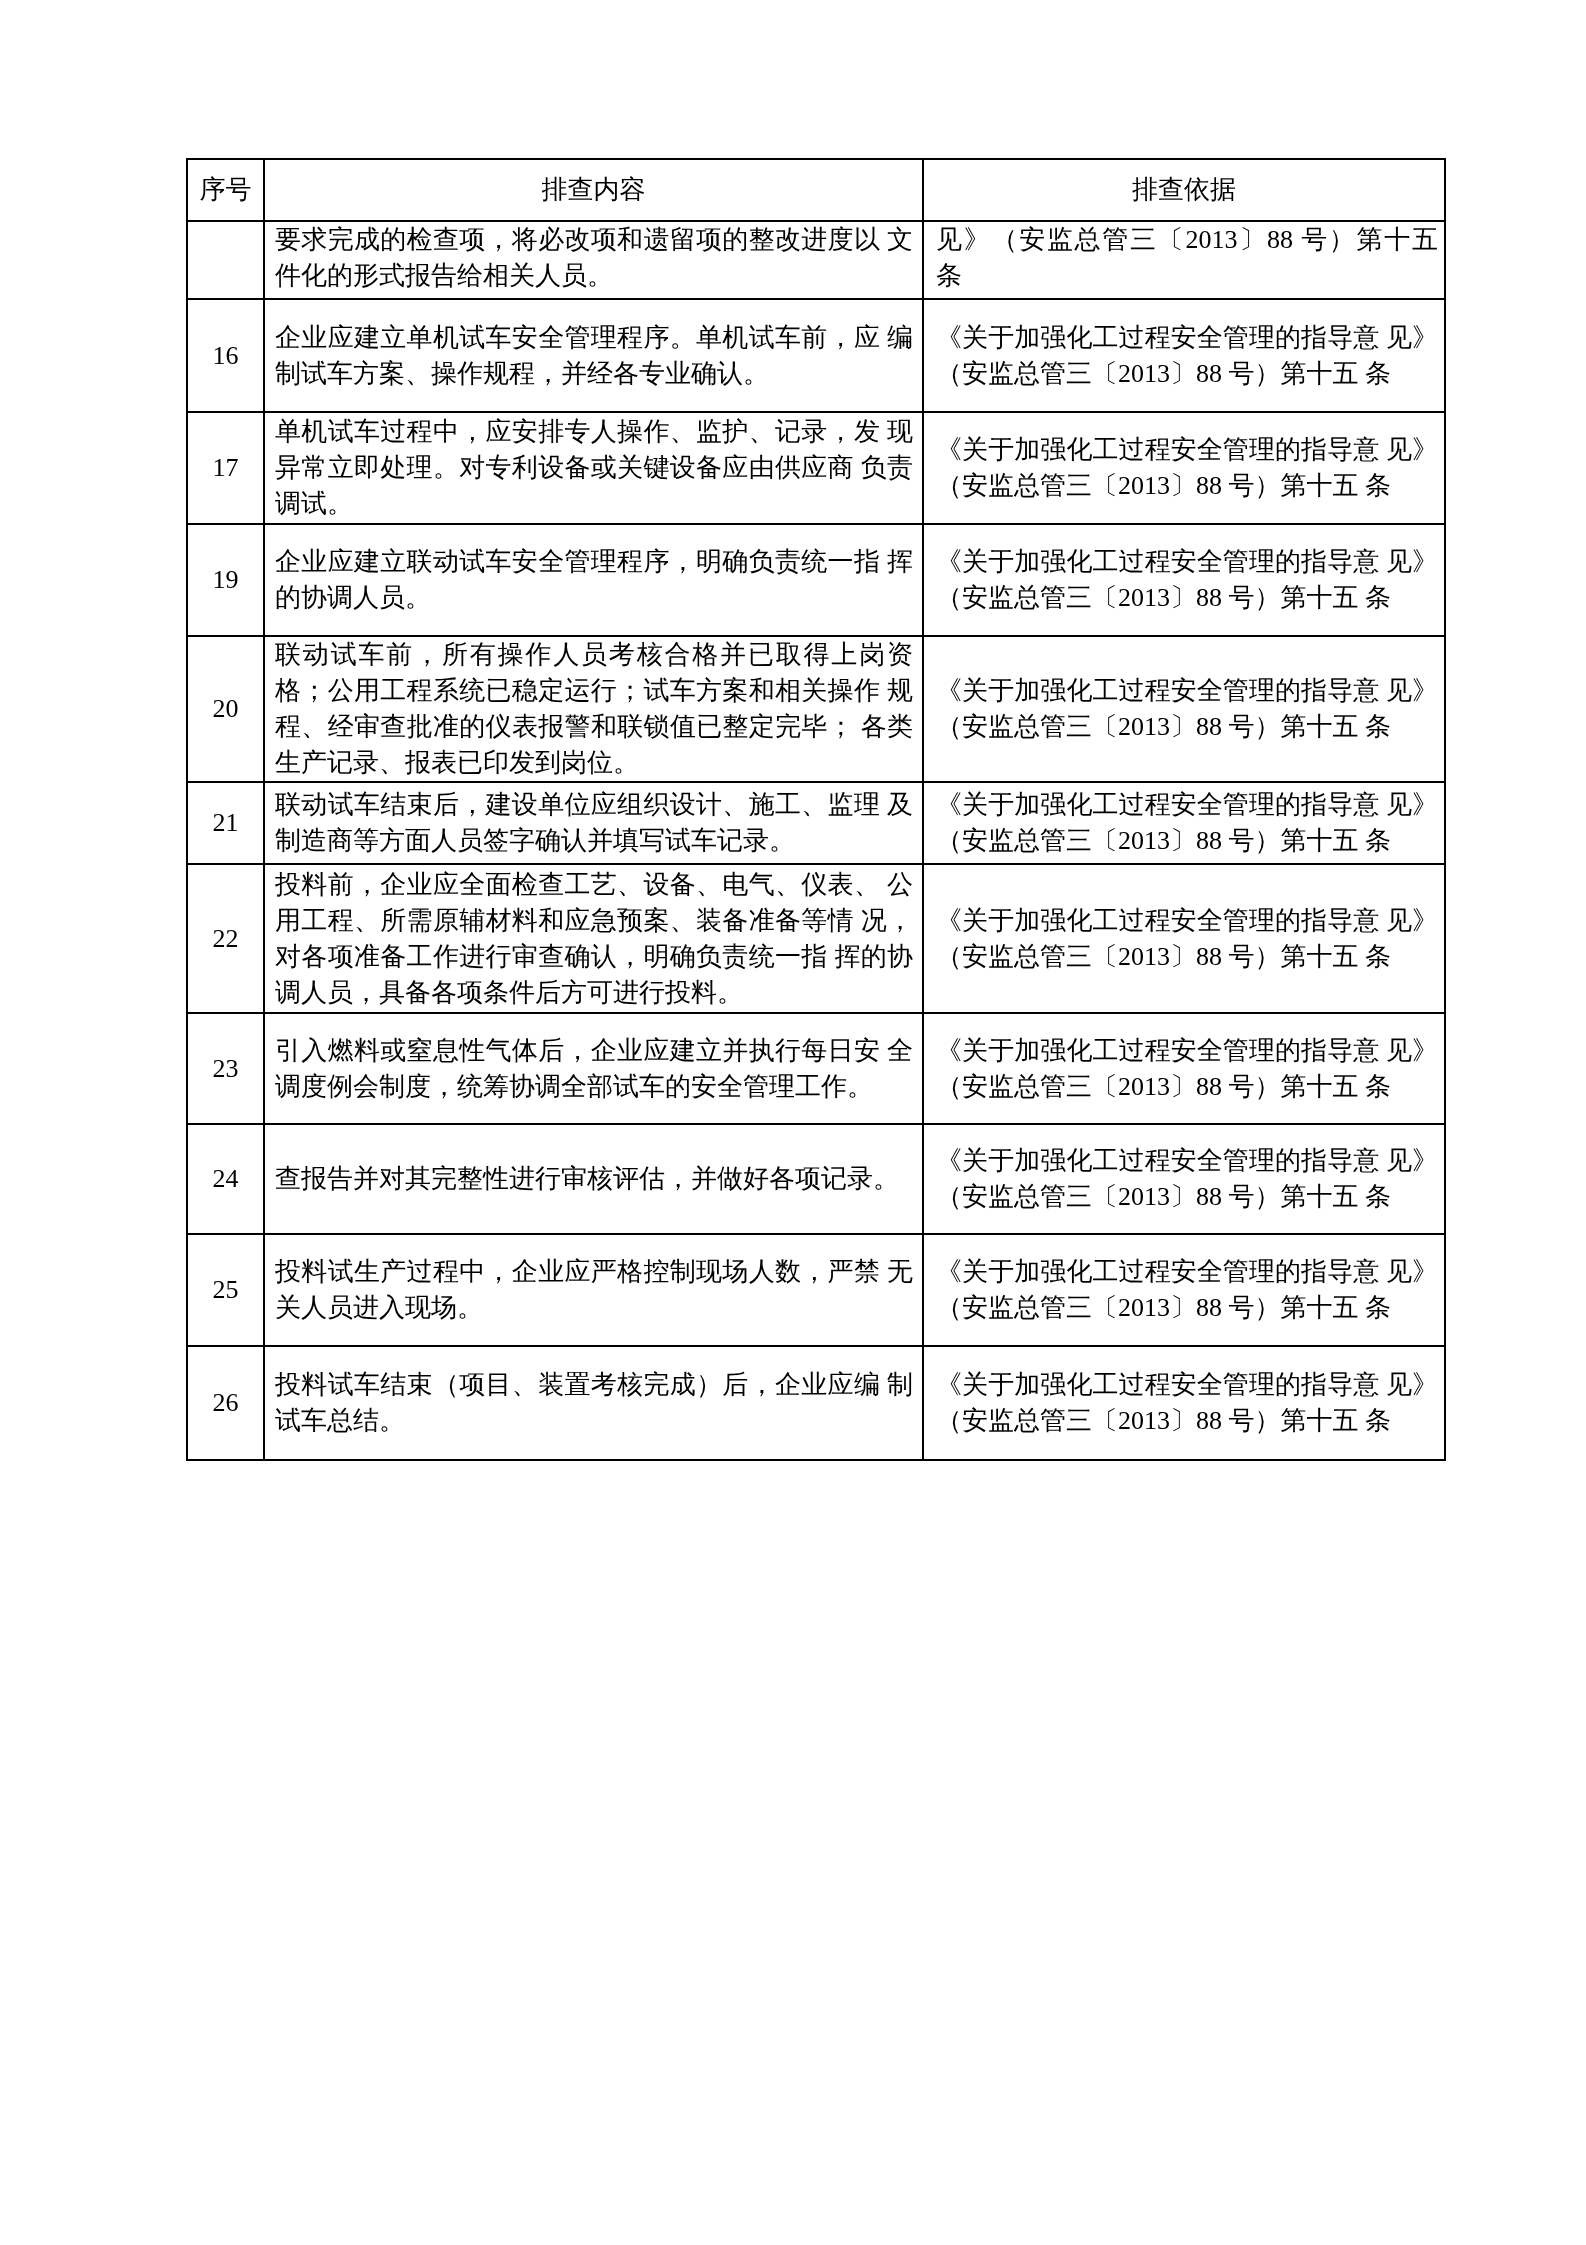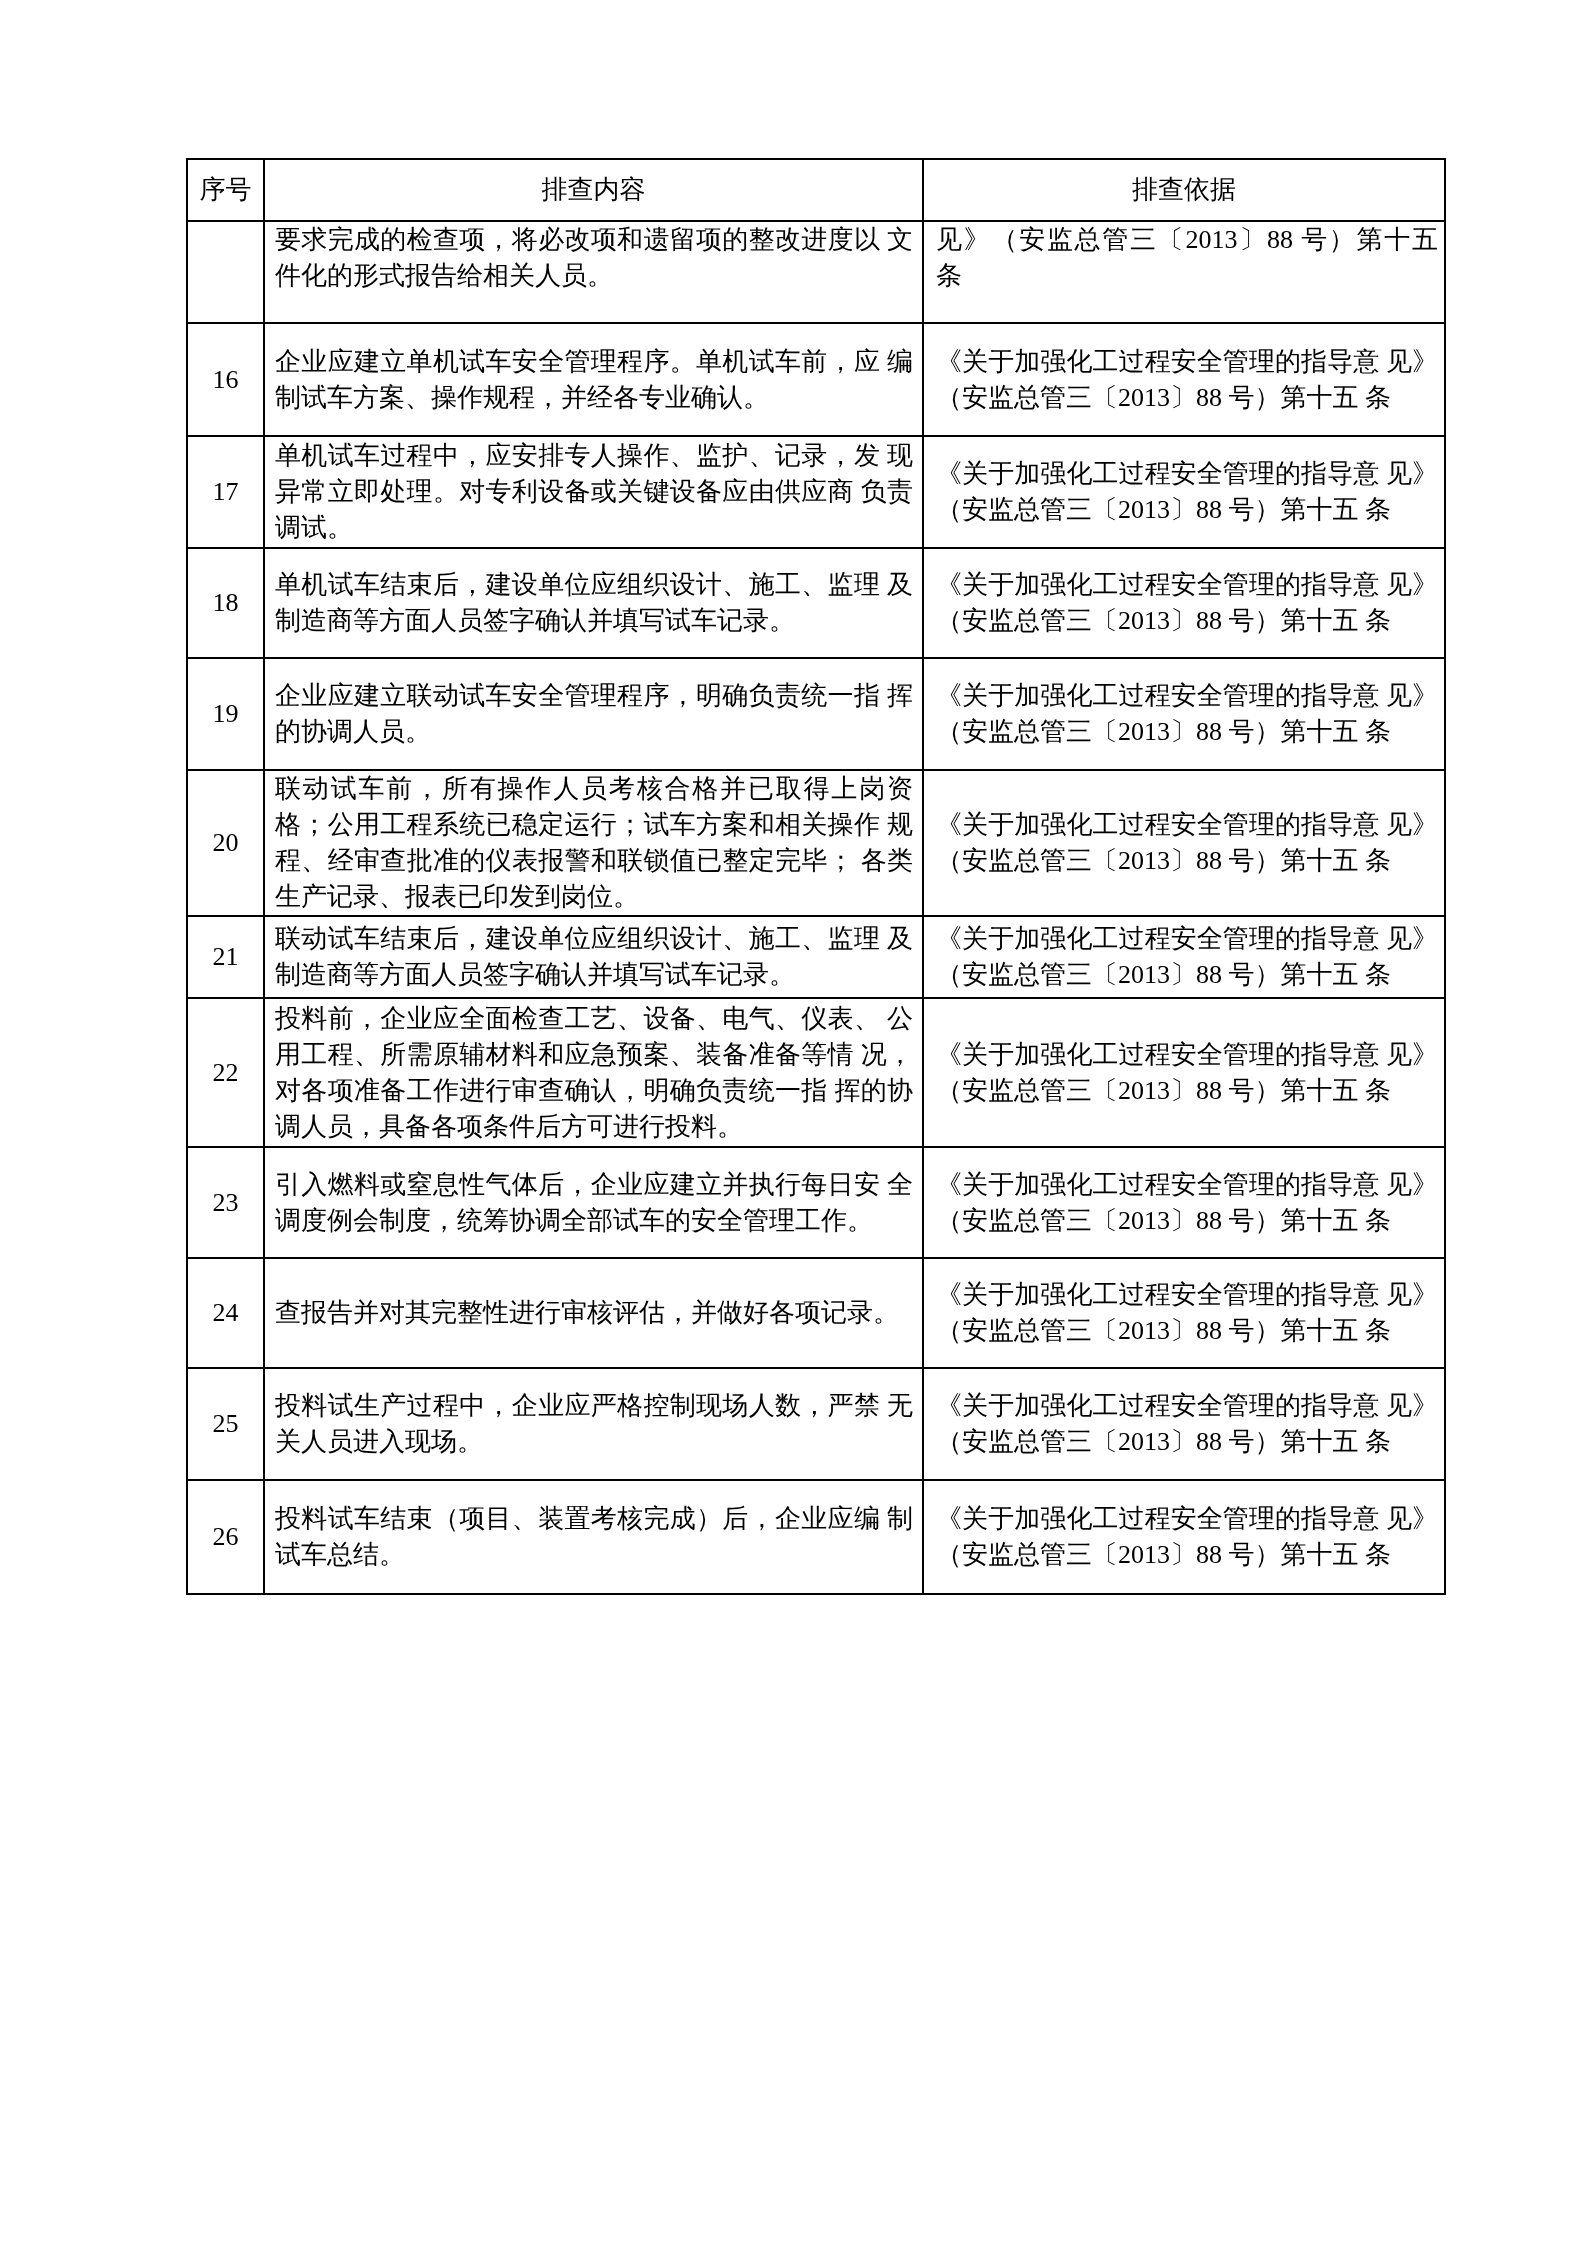--- a/index.html
+++ b/index.html
@@ -60,38 +60,33 @@
     <col class="c-basis">
   </colgroup>
   <thead>
     <tr>
       <th>序号</th>
       <th>排查内容</th>
       <th>排查依据</th>
     </tr>
   </thead>
   <tbody id="table-body">
-      <tr class="top-align" style="height: 102px; padding-left: 17px;">
+      <tr class="top-align" style="height: 78px; padding-left: 17px;">
         <td class="col-no"></td>
         <td class="col-content">要求完成的检查项，将必改项和遗留项的整改进度以 文件化的形式报告给相关人员。</td>
         <td class="col-basis">见》（安监总管三〔2013〕88 号）第十五 条</td>
       </tr>
       <tr style="height: 113px; margin-top: 40px;">
         <td class="col-no">16</td>
         <td class="col-content">企业应建立单机试车安全管理程序。单机试车前，应 编制试车方案、操作规程，并经各专业确认。</td>
         <td class="col-basis">《关于加强化工过程安全管理的指导意 见》（安监总管三〔2013〕88 号）第十五 条</td>
       </tr>
       <tr style="height: 112px;">
         <td class="col-no">17</td>
         <td class="col-content">单机试车过程中，应安排专人操作、监护、记录，发 现异常立即处理。对专利设备或关键设备应由供应商 负责调试。</td>
-        <td class="col-basis">《关于加强化工过程安全管理的指导意 见》（安监总管三〔2013〕88 号）第十五 条</td>
-      </tr>
-      <tr style="height: 110px;">
-        <td class="col-no">18</td>
-        <td class="col-content">单机试车结束后，建设单位应组织设计、施工、监理 及制造商等方面人员签字确认并填写试车记录。</td>
         <td class="col-basis">《关于加强化工过程安全管理的指导意 见》（安监总管三〔2013〕88 号）第十五 条</td>
       </tr>
       <tr style="height: 112px;">
         <td class="col-no">19</td>
         <td class="col-content">企业应建立联动试车安全管理程序，明确负责统一指 挥的协调人员。</td>
         <td class="col-basis">《关于加强化工过程安全管理的指导意 见》（安监总管三〔2013〕88 号）第十五 条</td>
       </tr>
       <tr style="height: 146px;">
         <td class="col-no">20</td>
         <td class="col-content">联动试车前，所有操作人员考核合格并已取得上岗资 格；公用工程系统已稳定运行；试车方案和相关操作 规程、经审查批准的仪表报警和联锁值已整定完毕； 各类生产记录、报表已印发到岗位。</td>

